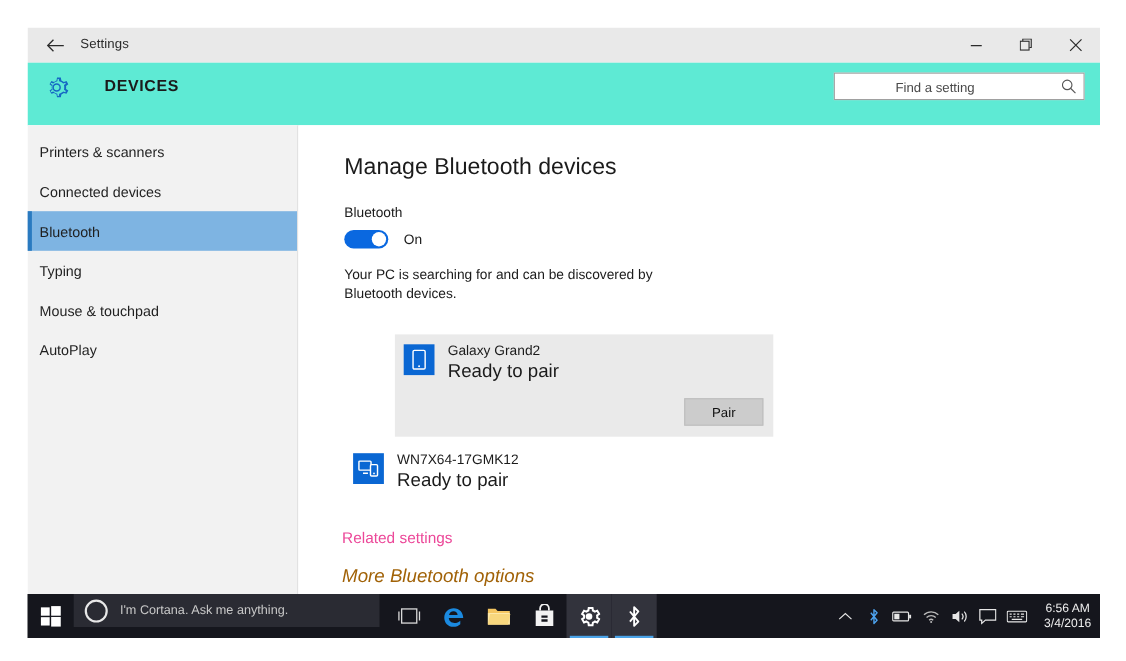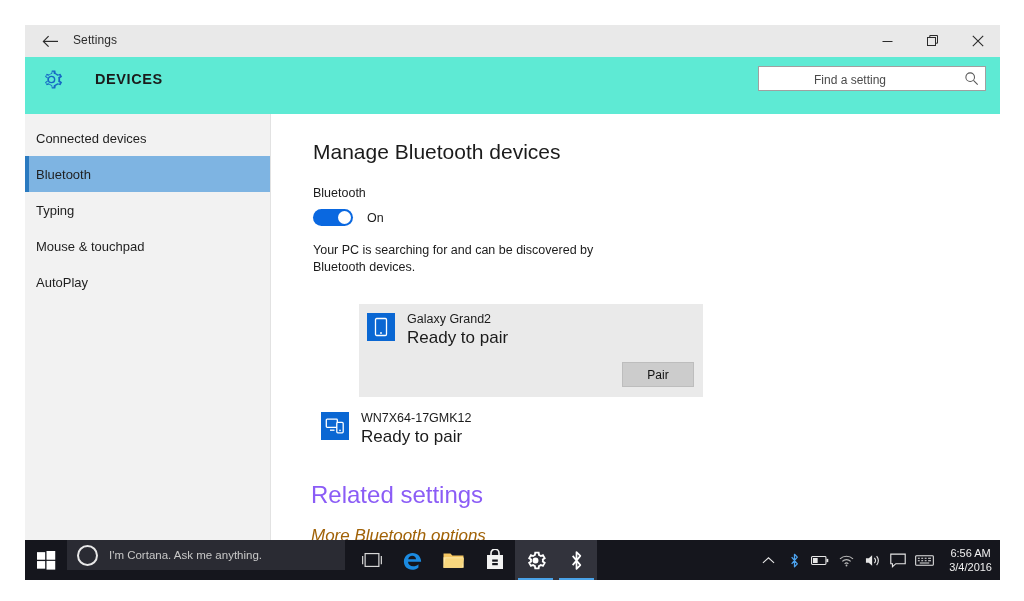--- a/index.html
+++ b/index.html
@@ -237,22 +237,22 @@
     font-size: 12px;
     color: #101010;
     cursor: default;
   }
 
   .device-card.plain { margin-top: 6px; }
 
   
   .related-title {
     margin-top: 34px;
-    font-size: 24px;
-    color: #8b5cf6;
+    font-size: 14px;
+    color: #ec4899;
     font-weight: normal;
     margin-left: -2px;
   }
   .related-link {
     display: block;
     margin-top: 17px;
     margin-left: -2px;
     font-size: 17px;
     color: #a16207;
     text-decoration: none;
@@ -380,20 +380,23 @@
             <path d="M10.1 10.1 L14.6 14.6" stroke="#555" stroke-width="1.1"></path>
           </svg>
         </span>
       </div>
     </div>
 
     <div class="body">
 
       <div class="sidebar">
         <div class="nav-spacer"></div>
+        <div class="nav-item">
+          <span>Printers &amp; scanners</span>
+        </div>
         <div class="nav-item">
           <span>Connected devices</span>
         </div>
         <div class="nav-item selected">
           <span>Bluetooth</span>
         </div>
         <div class="nav-item">
           <span>Typing</span>
         </div>
         <div class="nav-item">

